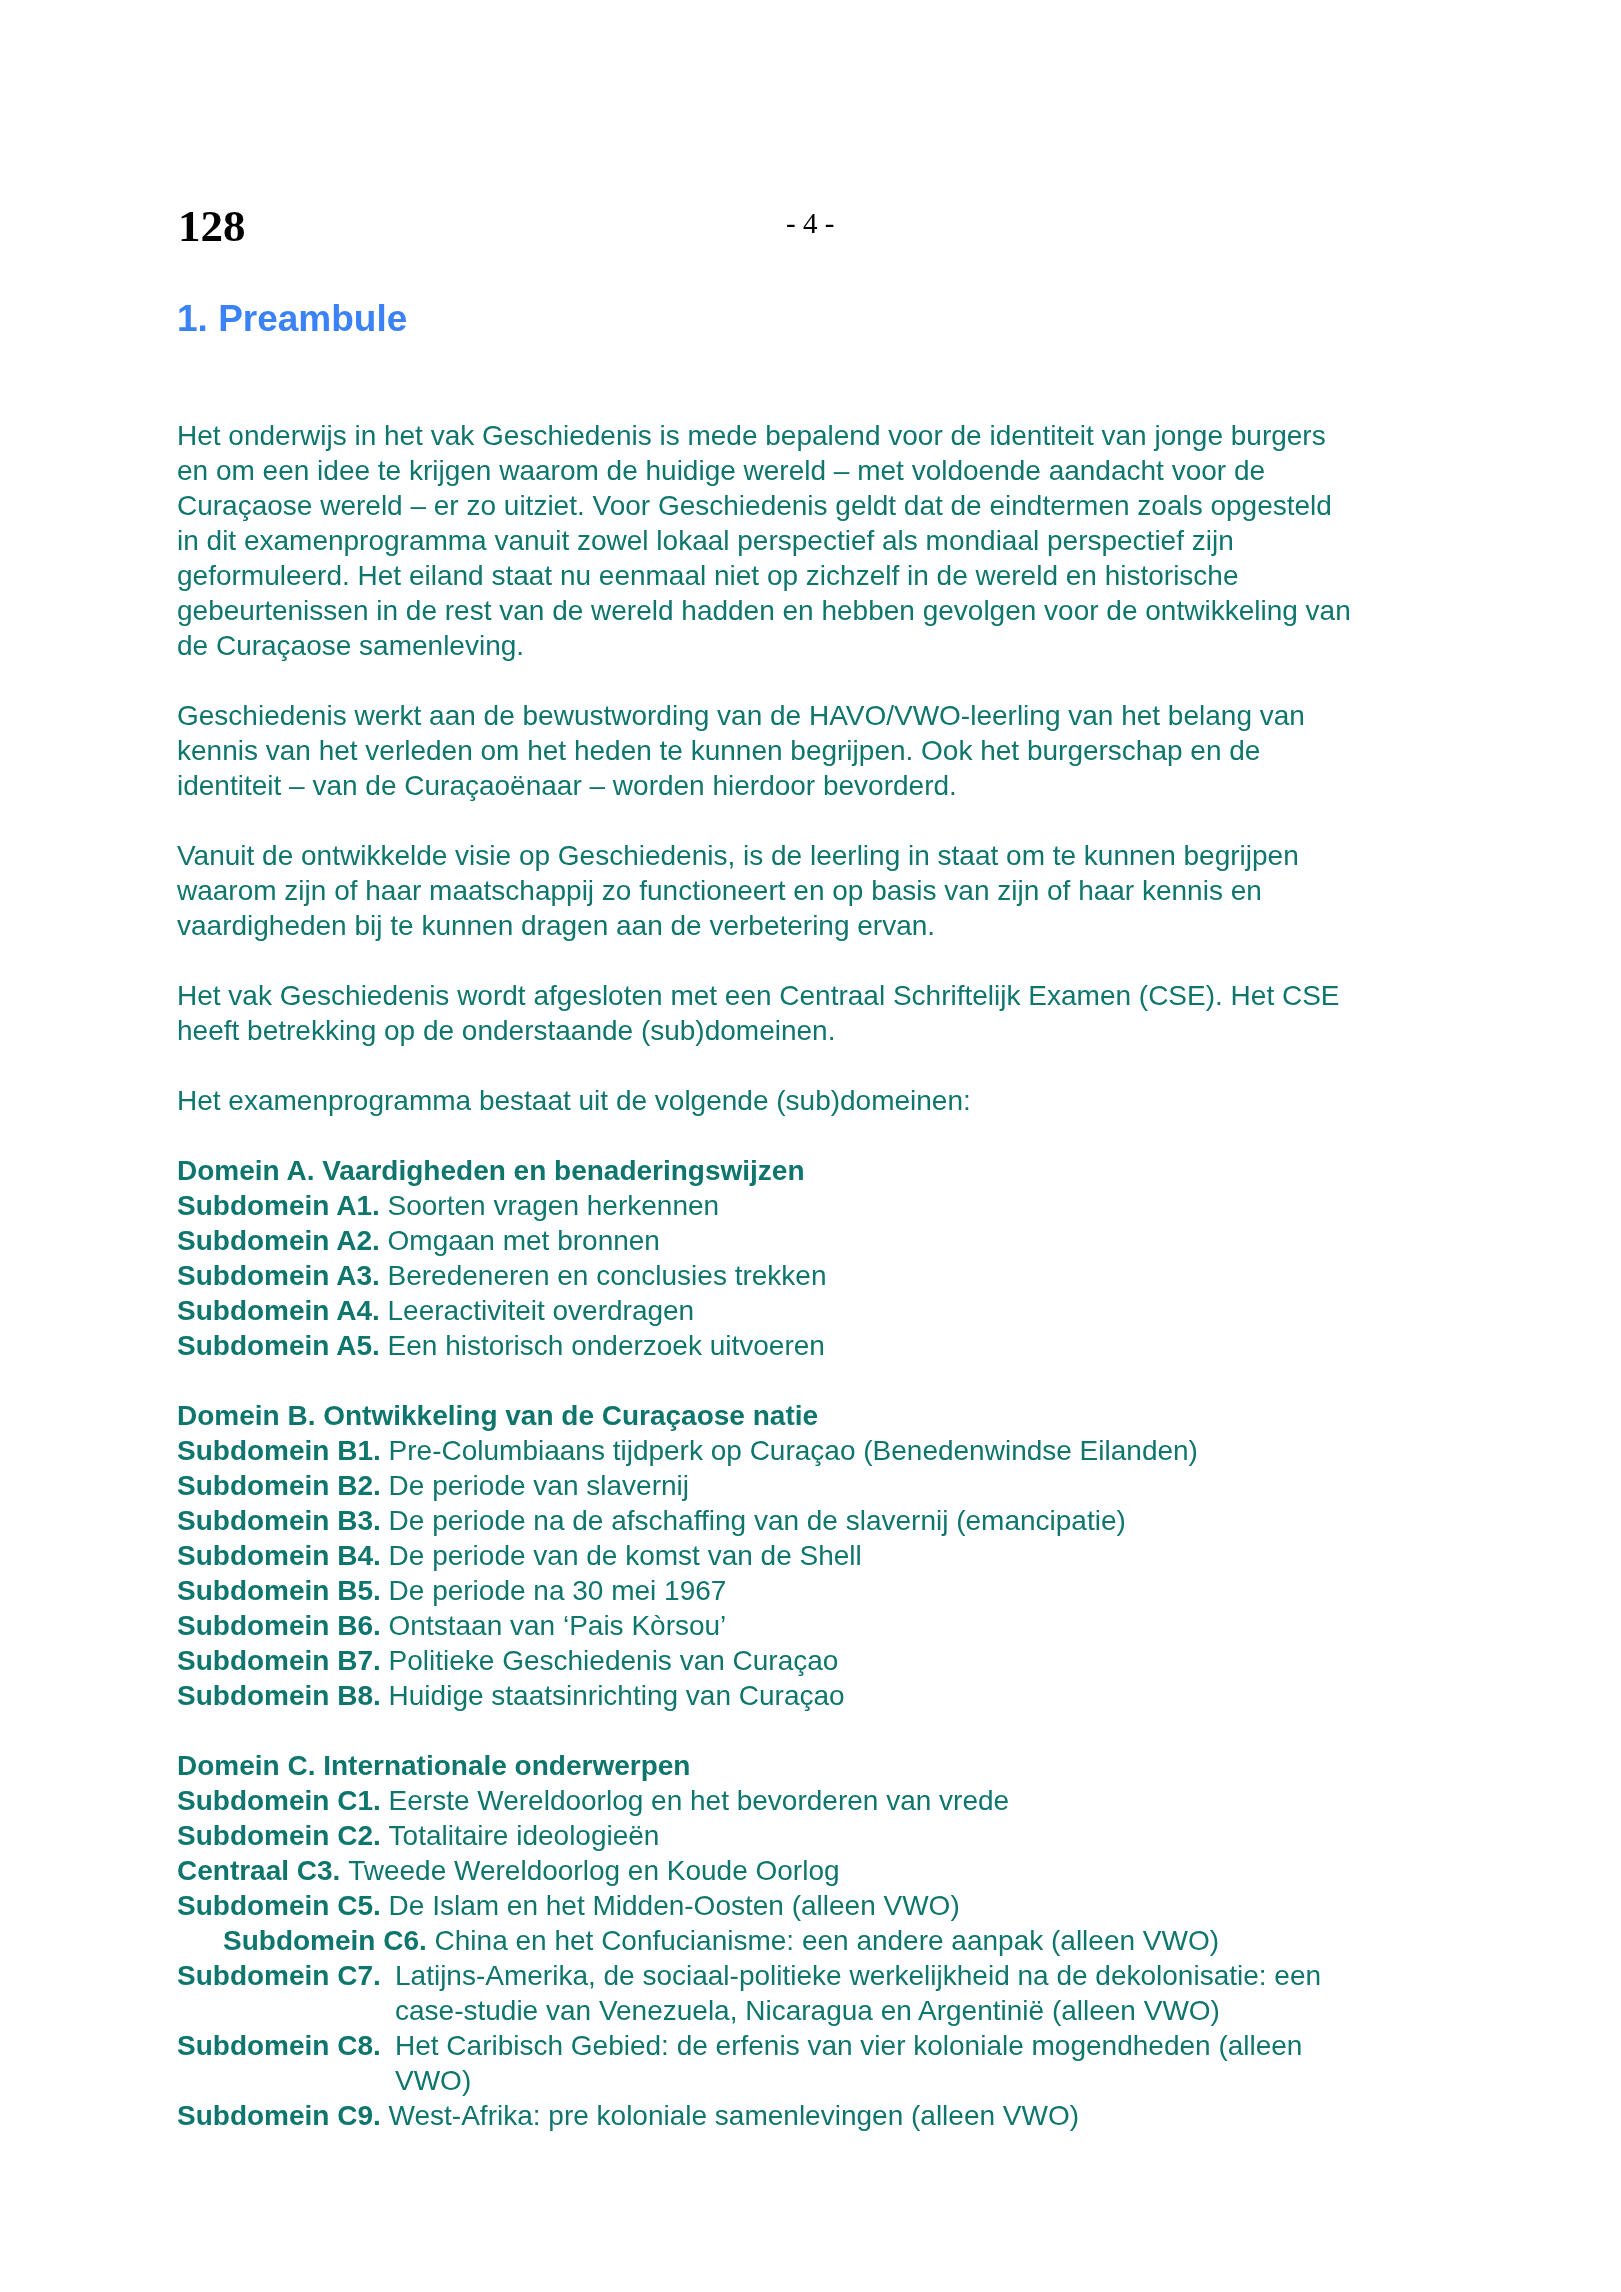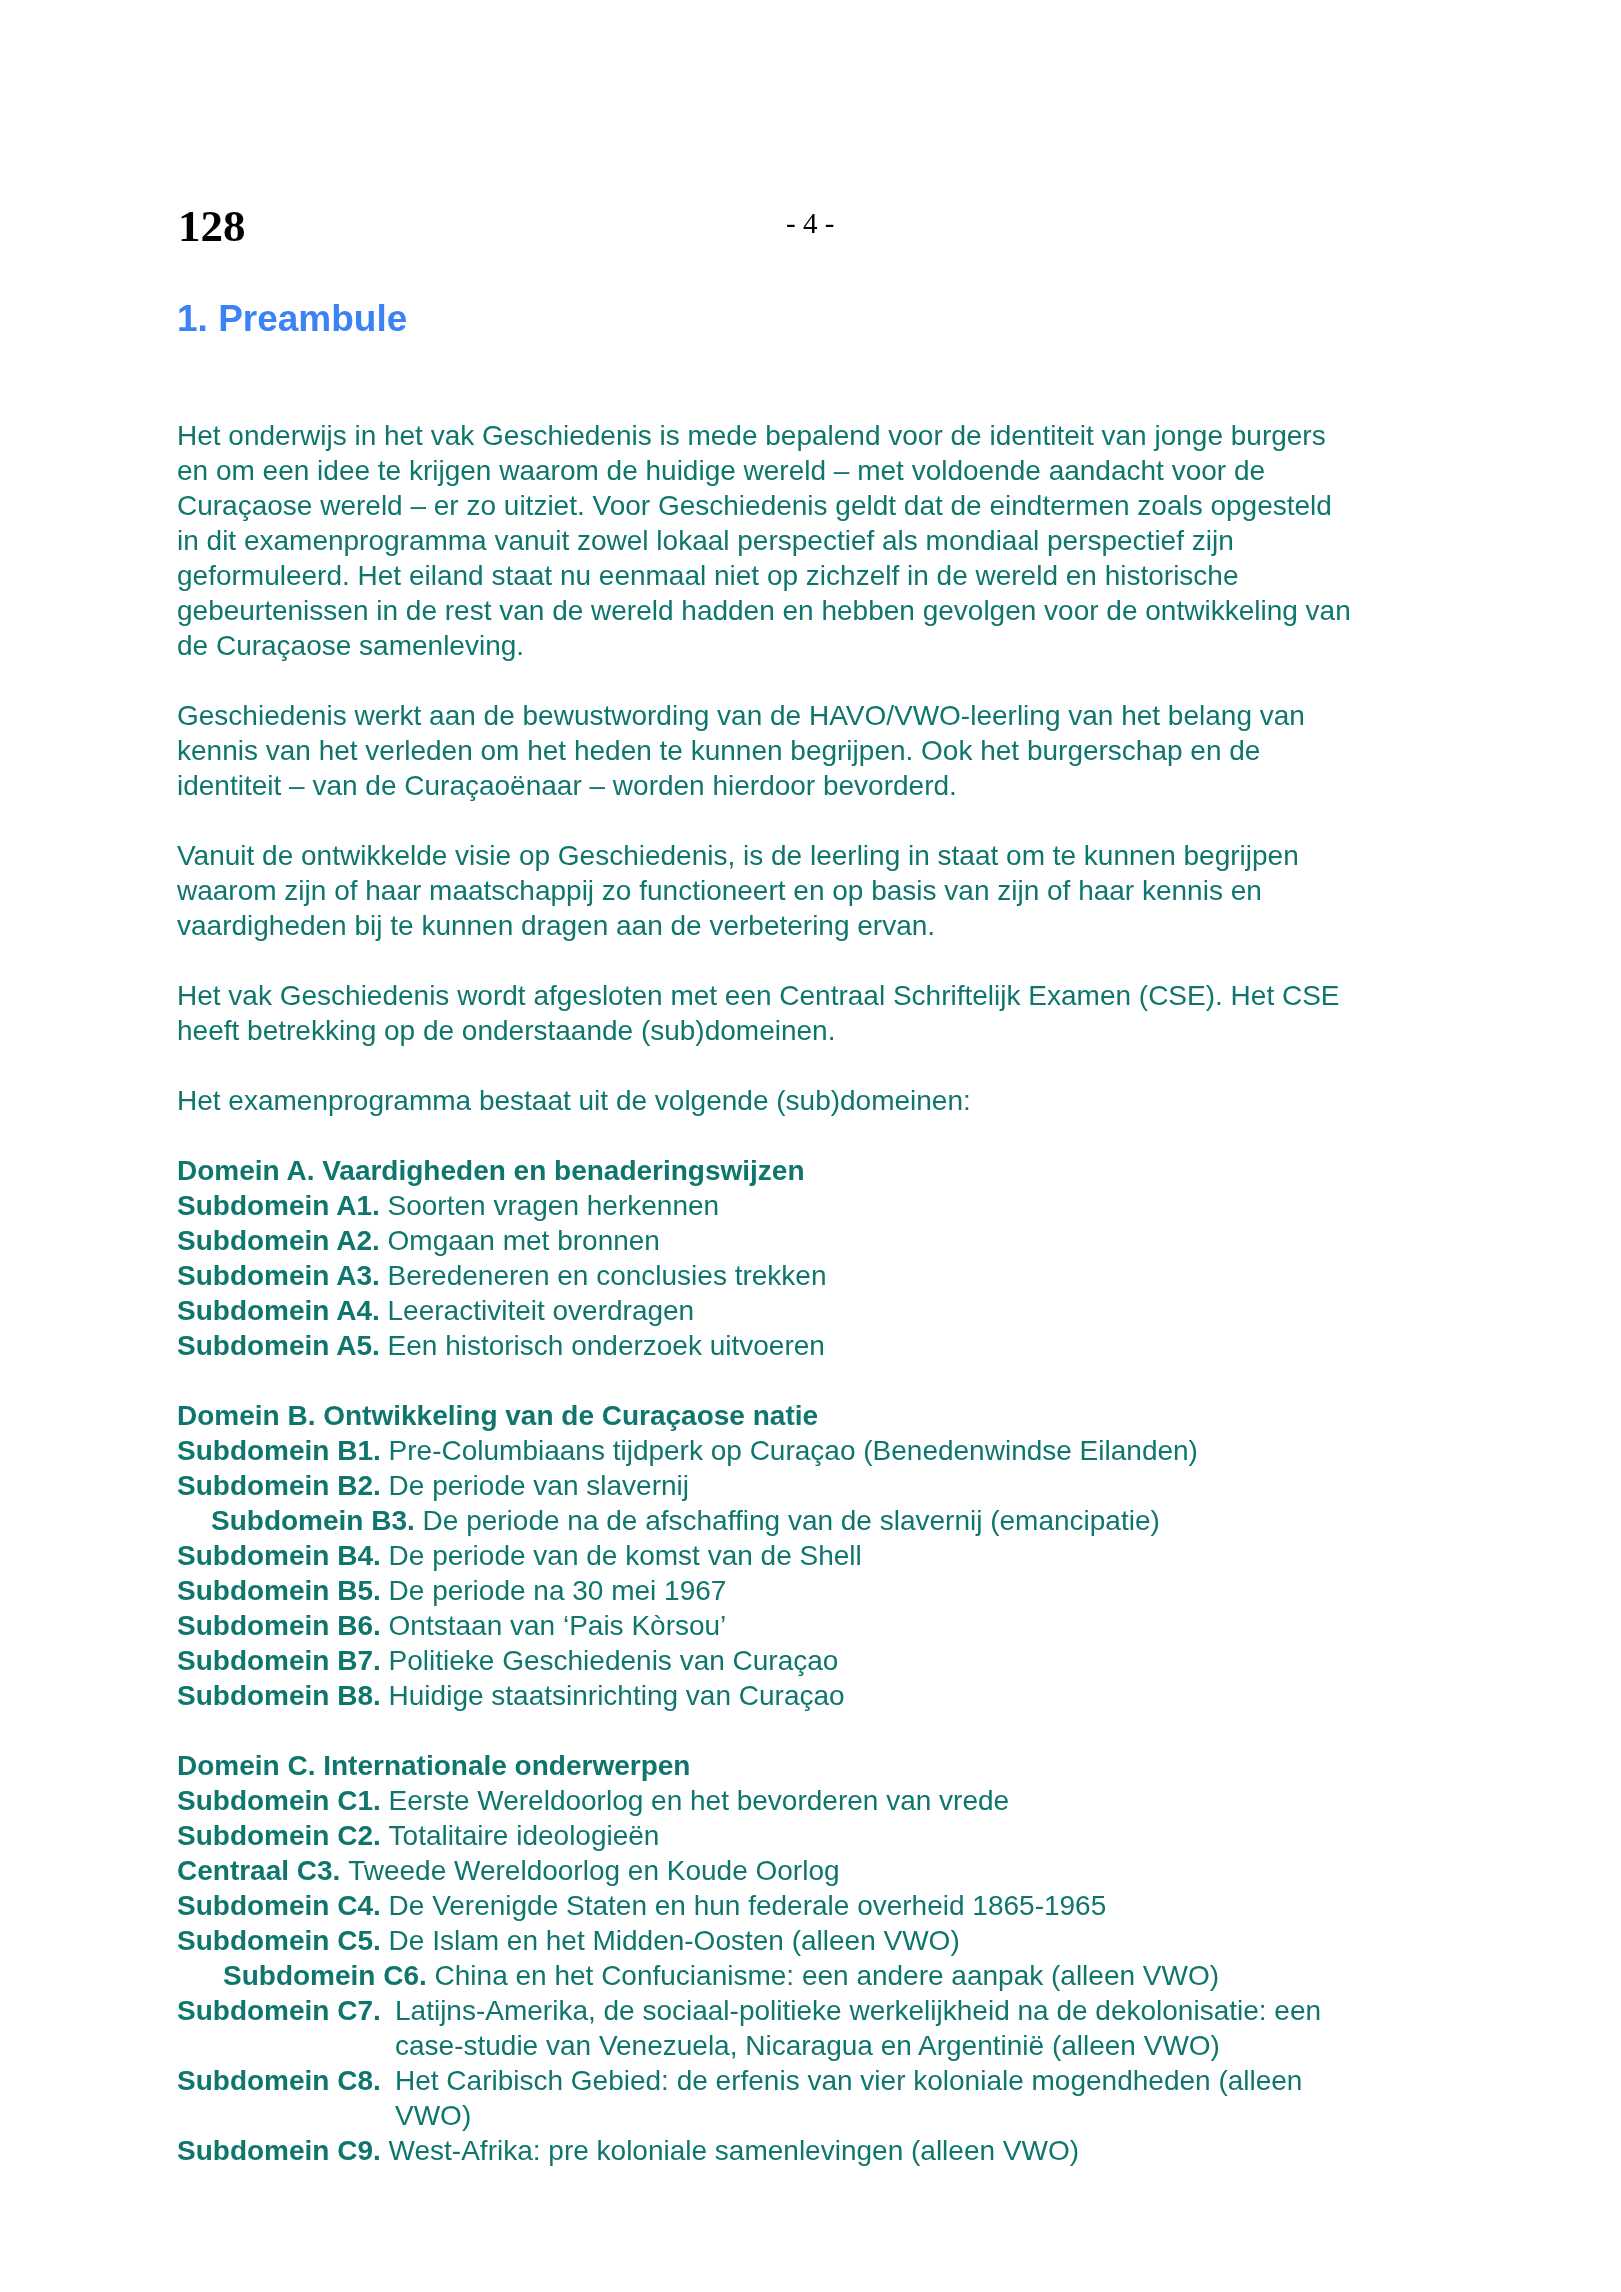--- a/index.html
+++ b/index.html
@@ -91,21 +91,21 @@
               <span class="line">Pre-Columbiaans tijdperk op Curaçao (Benedenwindse Eilanden)</span>
             </span>
           </div>
           <div class="sub">
             <span class="sub-label" style="white-space: pre;">Subdomein B2. </span>
             <span class="sub-text">
               <span class="line">De periode van slavernij</span>
             </span>
           </div>
           <div class="sub">
-            <span class="sub-label" style="white-space: pre; margin-left: 34px;">Subdomein B3. </span>
+            <span class="sub-label" style="white-space: pre;">Subdomein B3. </span>
             <span class="sub-text">
               <span class="line">De periode na de afschaffing van de slavernij (emancipatie)</span>
             </span>
           </div>
           <div class="sub">
             <span class="sub-label" style="white-space: pre;">Subdomein B4. </span>
             <span class="sub-text">
               <span class="line">De periode van de komst van de Shell</span>
             </span>
           </div>
@@ -148,26 +148,20 @@
               <span class="line">Totalitaire ideologieën</span>
             </span>
           </div>
           <div class="sub">
             <span class="sub-label" style="white-space: pre;">Centraal C3. </span>
             <span class="sub-text">
               <span class="line">Tweede Wereldoorlog en Koude Oorlog</span>
             </span>
           </div>
           <div class="sub">
-            <span class="sub-label" style="white-space: pre;">Subdomein C4. </span>
-            <span class="sub-text">
-              <span class="line">De Verenigde Staten en hun federale overheid 1865-1965</span>
-            </span>
-          </div>
-          <div class="sub">
             <span class="sub-label" style="white-space: pre;">Subdomein C5. </span>
             <span class="sub-text">
               <span class="line">De Islam en het Midden-Oosten (alleen VWO)</span>
             </span>
           </div>
           <div class="sub">
             <span class="sub-label" style="white-space: pre; margin-left: 46px;">Subdomein C6. </span>
             <span class="sub-text">
               <span class="line">China en het Confucianisme: een andere aanpak (alleen VWO)</span>
             </span>

